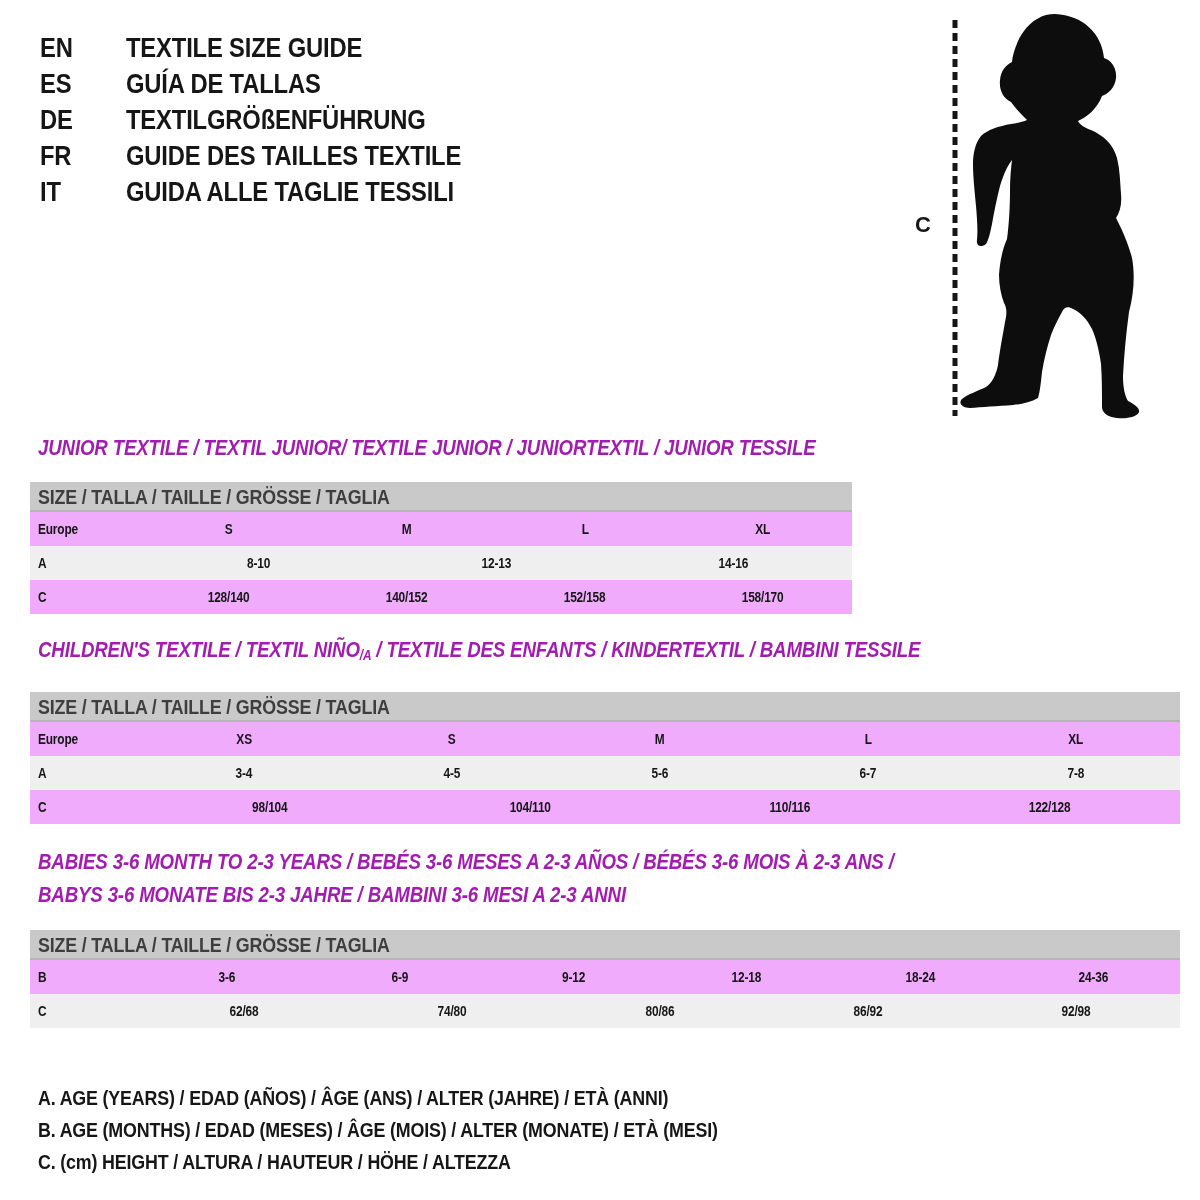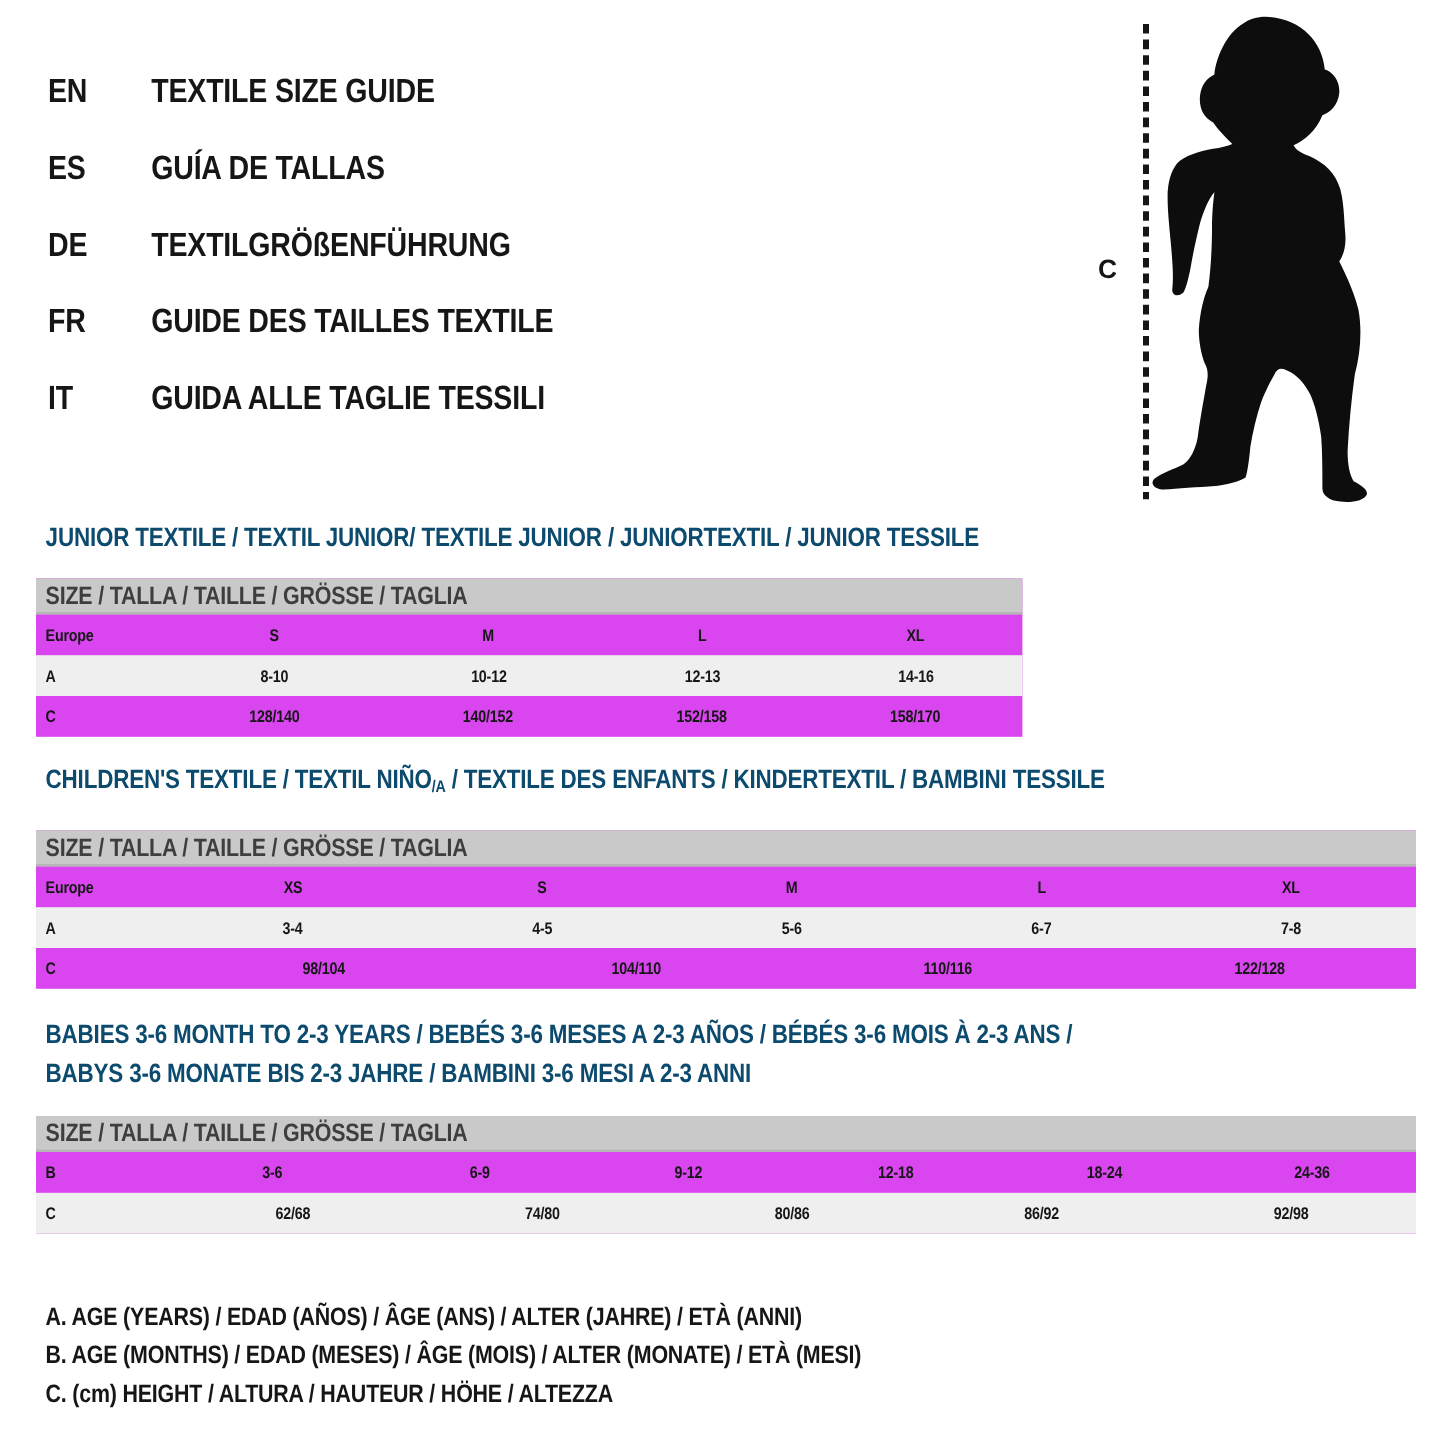--- a/index.html
+++ b/index.html
@@ -3,31 +3,31 @@
 <meta charset="utf-8">
 <style>
   html,body{margin:0;padding:0;background:#fff;}
   .page{position:relative;width:1200px;height:1200px;background:#ffffff;overflow:hidden;
         font-family:"Liberation Sans","DejaVu Sans",sans-serif;font-weight:bold;color:#161616;}
   .abs{position:absolute;}
   .cond{display:inline-block;transform:scaleX(0.85);transform-origin:0 50%;white-space:nowrap;letter-spacing:-0.2px;}
   .condc{display:inline-block;transform:scaleX(0.85);transform-origin:50% 50%;white-space:nowrap;letter-spacing:-0.2px;}
   
   .lang-block{left:40px;top:30px;}
-  .lang-row{height:36px;line-height:36px;font-size:28px;margin-top:28px;}
+  .lang-row{height:36px;line-height:36px;font-size:28px;}
   .lang-code{display:inline-block;width:78px;}
   
   .figure{left:905px;top:10px;width:250px;height:412px;}
   .figure svg{position:absolute;left:0;top:0;}
   .height-label{position:absolute;left:10px;top:202px;font-size:22px;color:#161616;}
   
-  .heading{font-size:22px;line-height:27px;color:#0c4a6e;}
+  .heading{font-size:22px;line-height:27px;color:#a21caf;font-style:italic;}
   .sub{font-size:14px;position:relative;top:3px;}
   
-  .table{background:#d946ef;}
+  .table{background:#f0abfc;}
   .sizebar{height:30px;line-height:30px;background:#c9c9c9;border-bottom:2px solid #b5b5b5;
            padding-left:8px;color:#3e3e3e;font-size:21px;box-sizing:border-box;}
   .trow{display:flex;height:34px;line-height:34px;font-size:14px;}
   .trow.stripe{background:#efefef;}
   .rlabel{width:110px;padding-left:8px;box-sizing:border-box;text-align:left;}
   .cell{flex:1;text-align:center;}
   
   .legend{font-size:21px;line-height:32px;}
 </style>
 </head>
@@ -127,21 +127,20 @@
     <div class="trow">
       <div class="rlabel"><span class="cond">Europe</span></div>
       <div class="cell"><span class="condc">S</span></div>
       <div class="cell"><span class="condc">M</span></div>
       <div class="cell"><span class="condc">L</span></div>
       <div class="cell"><span class="condc">XL</span></div>
     </div>
     <div class="trow stripe">
       <div class="rlabel"><span class="cond">A</span></div>
       <div class="cell"><span class="condc">8-10</span></div>
-      <div class="cell"><span class="condc">10-12</span></div>
       <div class="cell"><span class="condc">12-13</span></div>
       <div class="cell"><span class="condc">14-16</span></div>
     </div>
     <div class="trow">
       <div class="rlabel"><span class="cond">C</span></div>
       <div class="cell"><span class="condc">128/140</span></div>
       <div class="cell"><span class="condc">140/152</span></div>
       <div class="cell"><span class="condc">152/158</span></div>
       <div class="cell"><span class="condc">158/170</span></div>
     </div>

